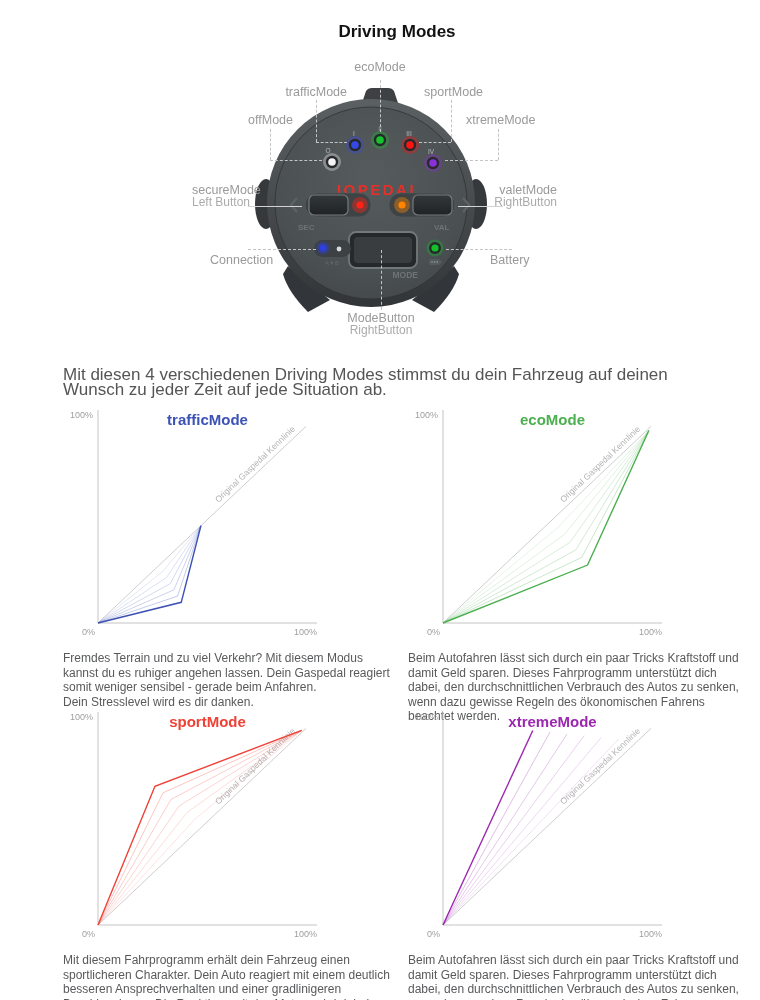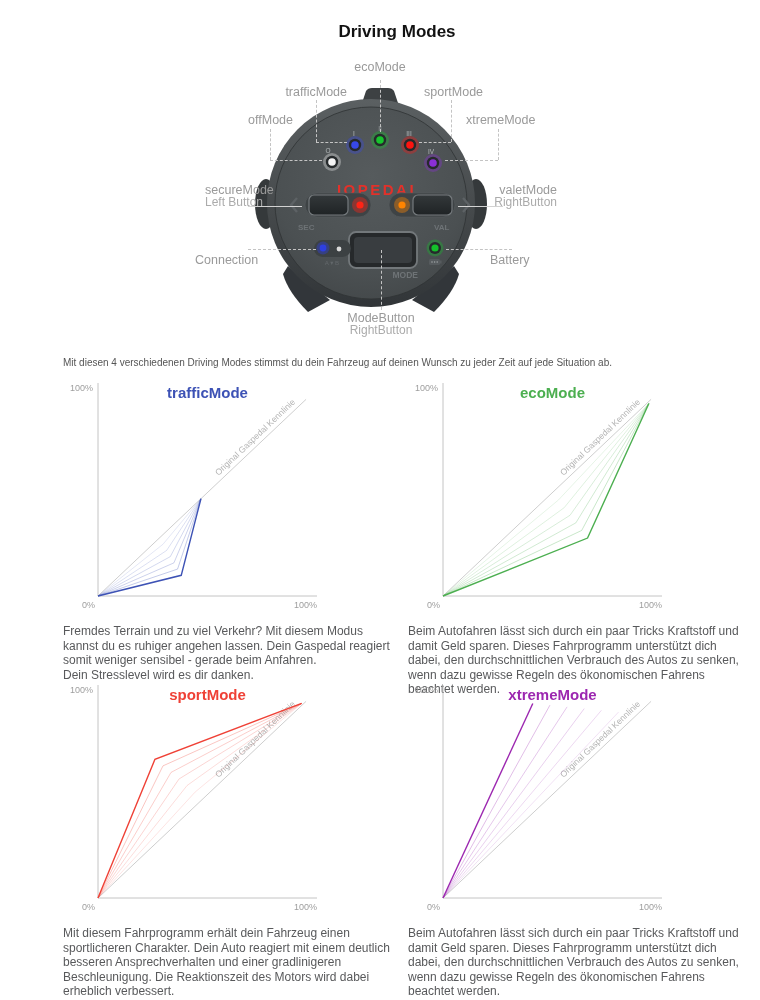--- a/index.html
+++ b/index.html
@@ -5,21 +5,21 @@
   html,body{margin:0;padding:0;background:#ffffff;width:760px;height:1000px;overflow:hidden;
     font-family:"Liberation Sans",sans-serif;-webkit-font-smoothing:antialiased;}
   h1.page-title{margin:0;padding-top:22px;text-align:center;font-size:17px;font-weight:bold;color:#121212;padding-left:34px;}
   .device-figure{position:relative;height:298px;margin-top:0;}
   .device-svg{position:absolute;left:250px;top:44px;width:260px;height:230px;}
   .co{position:absolute;font-size:12.5px;color:#9a9a9a;line-height:13px;white-space:nowrap;}
   .co .sub{font-size:12px;color:#ababab;line-height:11px;}
   .dash-h{position:absolute;height:0;border-top:1px dashed #c4c4c4;}
   .dash-v{position:absolute;width:0;border-left:1px dashed #c4c4c4;}
   .solid-h{position:absolute;height:0;border-top:1px solid #d2d2d2;}
-  .intro{margin:15px 58px 0 63px;font-size:10px;color:#555;line-height:15px;}
+  .intro{margin:27px 58px 0 63px;font-size:17px;color:#555;line-height:15px;}
   .charts{display:grid;grid-template-columns:345px 345px;margin:13px 0 0 58px;}
   .chart-cell{position:relative;height:302px;}
   .chart-title{position:absolute;left:40px;width:219px;top:1px;text-align:center;font-size:15px;font-weight:bold;}
   .chart-svg{display:block;}
   .chart-desc{margin:4px 8px 0 5px;font-size:12px;line-height:14.5px;color:#58595b;white-space:pre-line;}
   .tick{font-size:9px;fill:#9e9e9e;}
   .ref-label{font-size:8.6px;fill:#b3b3b3;}
 </style>
 </head>
 <body>
@@ -148,29 +148,29 @@
   <div class="solid-h" style="left:458px;top:164px;width:45px;"></div>
   <div class="dash-h" style="left:248px;top:207px;width:68px;"></div>
   <div class="dash-h" style="left:446px;top:207px;width:66px;"></div>
   <div class="dash-v" style="left:381px;top:208px;height:60px;"></div>
 
   <div class="co" style="left:330px;top:19px;width:100px;text-align:center;">ecoMode</div>
   <div class="co" style="left:237px;top:44px;width:110px;text-align:right;">trafficMode</div>
   <div class="co" style="left:424px;top:44px;width:110px;">sportMode</div>
   <div class="co" style="left:233px;top:72px;width:60px;text-align:right;">offMode</div>
   <div class="co" style="left:466px;top:72px;width:90px;">xtremeMode</div>
-  <div class="co" style="left:205px;top:142px;width:70px;">
+  <div class="co" style="left:192px;top:142px;width:70px;">
     <div>secureMode</div>
     <div class="sub">Left Button</div>
   </div>
   <div class="co" style="left:487px;top:142px;width:70px;text-align:right;">
     <div>valetMode</div>
     <div class="sub">RightButton</div>
   </div>
-  <div class="co" style="left:195px;top:212px;width:70px;">Connection</div>
+  <div class="co" style="left:210px;top:212px;width:70px;">Connection</div>
   <div class="co" style="left:490px;top:212px;width:60px;">Battery</div>
   <div class="co" style="left:321px;top:270px;width:120px;text-align:center;">
     <div>ModeButton</div>
     <div class="sub">RightButton</div>
   </div>
 </div>
 
 <p class="intro">Mit diesen 4 verschiedenen Driving Modes stimmst du dein Fahrzeug auf deinen Wunsch zu jeder Zeit auf jede Situation ab.</p>
 
 <div class="charts">

